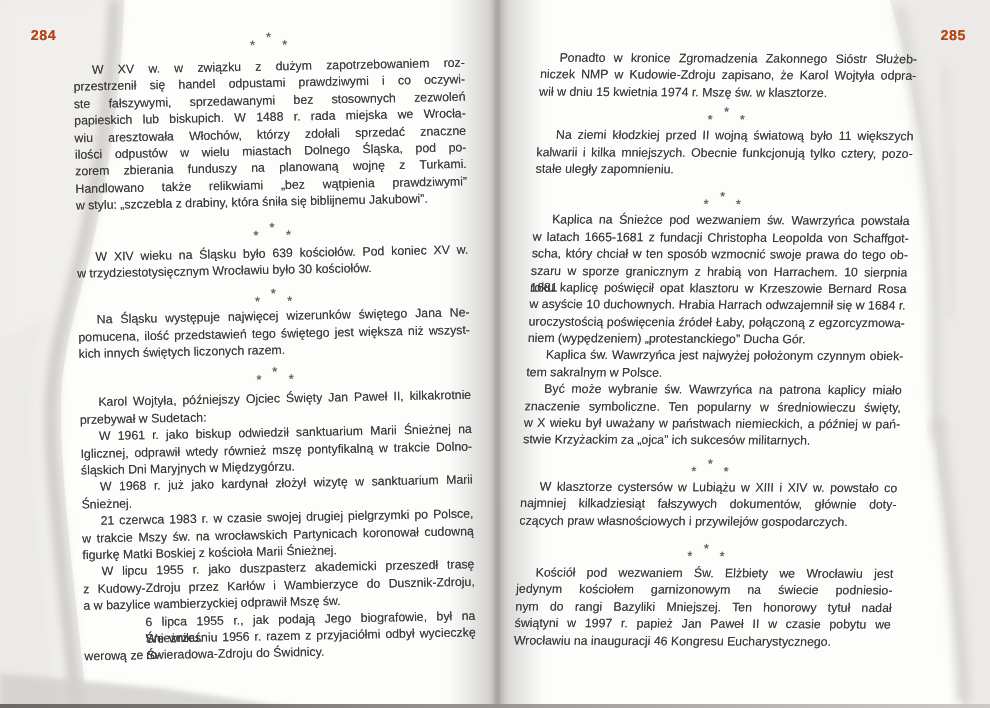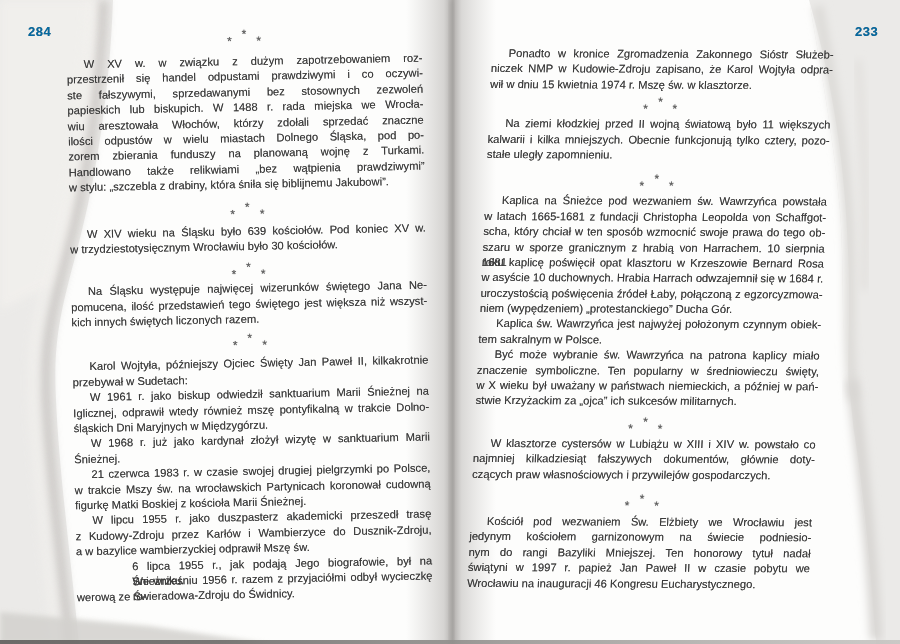--- a/index.html
+++ b/index.html
@@ -1,21 +1,21 @@
 <!DOCTYPE html>
 <html><head>
 <meta charset="utf-8">
 <style>
   html,body{margin:0;padding:0;}
   body{width:900px;height:644px;overflow:hidden;background:#ebeae8;
        font-family:"Liberation Sans","DejaVu Sans",sans-serif;}
   .scan{position:relative;width:900px;height:644px;overflow:hidden;}
   .bg{position:absolute;left:0;top:0;width:900px;height:644px;display:block;}
 
-  .pagenum{position:absolute;font-size:13px;font-weight:bold;color:#0369a1;
+  .pagenum{position:absolute;font-size:13px;font-weight:bold;color:#c2410c;
            letter-spacing:.5px;text-shadow:0 0 .6px rgba(45,45,45,.55);}
   #num-left{left:28px;top:24px;}
   #num-right{left:855px;top:24px;}
 
   .col{position:absolute;color:#3a3a3a;}
   #col-left{left:66px;top:32px;width:356px;transform:rotate(-1.1deg);transform-origin:50% 0;}
   #col-right{left:492px;top:46px;width:342px;transform:rotate(.25deg) skewX(-2.4deg);transform-origin:0 0;}
 
   .ln{font-size:11.2px;line-height:15.4px;height:15.4px;white-space:normal;
       text-align:justify;text-align-last:justify;color:#3a3a3a;
@@ -93,21 +93,21 @@
     <rect x="450" y="0" width="3" height="644" fill="#7d7a77" opacity="0.35" filter="url(#f1)"></rect>
 
     <path d="M818,6 C832,80 844,150 848,220 C852,290 846,340 854,400" fill="none" stroke="#dcdad7" stroke-width="10" filter="url(#f2)"></path>
     <path d="M858,60 C864,140 868,210 864,290" fill="none" stroke="#e2e0dd" stroke-width="7" filter="url(#f2)"></path>
     <path d="M852,380 C862,460 872,550 876,640" fill="none" stroke="#d8d6d3" stroke-width="12" filter="url(#f2)"></path>
 
     <rect x="0" y="640" width="900" height="4" fill="url(#botG)" opacity="0.9"></rect>
   </svg>
 
   <div class="pagenum" id="num-left">284</div>
-  <div class="pagenum" id="num-right">233</div>
+  <div class="pagenum" id="num-right">285</div>
 
   <div class="col" id="col-left">
       <div class="sep">
         <span class="ast">*</span>
         <span class="ast mid">*</span>
         <span class="ast">*</span>
       </div>
       <div class="para">
         <div class="ln indent">W XV w. w związku z dużym zapotrzebowaniem roz-</div>
         <div class="ln">przestrzenił się handel odpustami prawdziwymi i co oczywi-</div>

